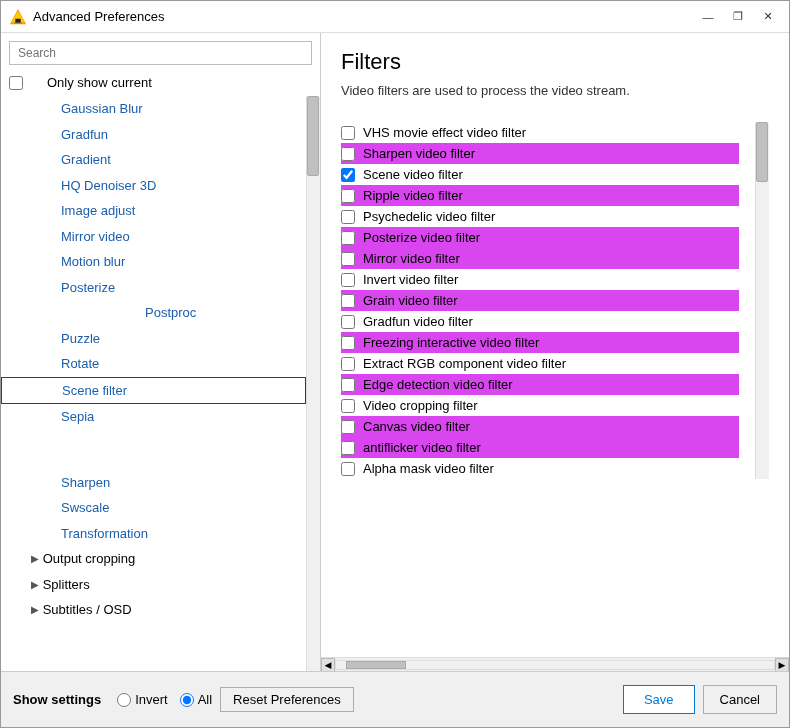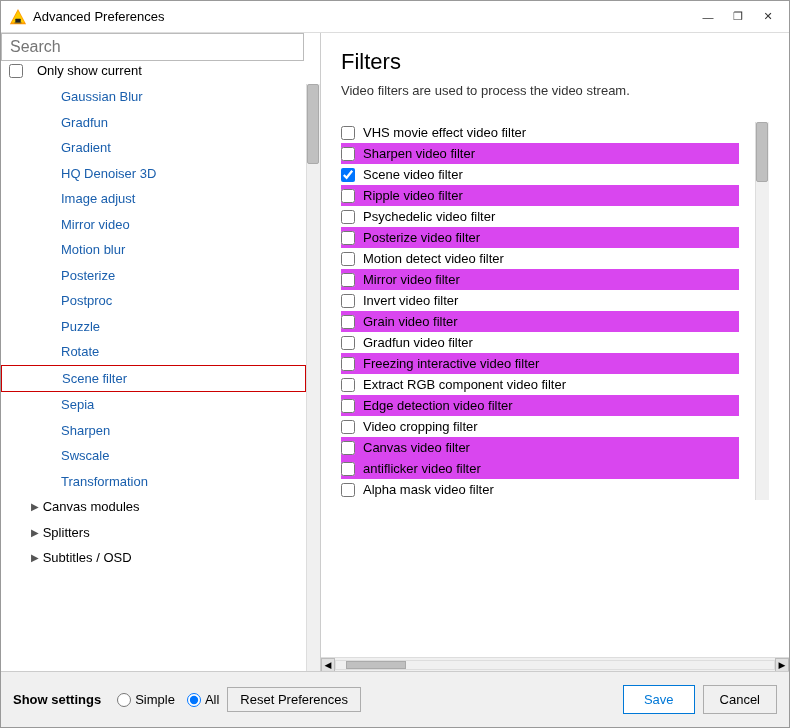--- a/index.html
+++ b/index.html
@@ -65,33 +65,34 @@
     
     .left-panel {
       width: 320px;
       flex-shrink: 0;
       background: #fff;
       border-right: 1px solid #ccc;
       display: flex;
       flex-direction: column;
     }
     .search-box {
+      margin: 8px;
       padding: 4px 8px;
       border: 1px solid #bbb;
       background: #fff;
-      font-size: 16px;
+      font-size: 12px;
       color: #999;
       outline: none;
       width: calc(100% - 16px);
     }
     .only-show-current {
       display: flex;
       align-items: flex-end;
       padding: 2px 8px 6px 8px;
-      gap: 14px;
+      gap: 24px;
       font-size: 13px;
     }
     .only-show-current input[type=checkbox] {
       width: 14px;
       height: 14px;
     }
     .tree-item {
       padding: 3px 8px 3px 60px;
       cursor: pointer;
       color: #1a5fad;
@@ -333,31 +334,31 @@
         <div class="tree-scroll-wrapper" id="tree-scroll">
           <div id="tree-list">
               <div class="tree-item" style="padding-left: 60px;">Gaussian Blur</div>
               <div class="tree-item" style="padding-left: 60px;">Gradfun</div>
               <div class="tree-item" style="padding-left: 60px;">Gradient</div>
               <div class="tree-item" style="padding-left: 60px;">HQ Denoiser 3D</div>
               <div class="tree-item" style="padding-left: 60px;">Image adjust</div>
               <div class="tree-item" style="padding-left: 60px;">Mirror video</div>
               <div class="tree-item" style="padding-left: 60px;">Motion blur</div>
               <div class="tree-item" style="padding-left: 60px;">Posterize</div>
-              <div class="tree-item" style="padding-left: 60px;">Postproc</div>
+              <div class="tree-item" style="padding-left: 96px; margin-left: 48px;">Postproc</div>
               <div class="tree-item" style="padding-left: 60px;">Puzzle</div>
               <div class="tree-item" style="padding-left: 60px;">Rotate</div>
               <div class="tree-item selected" style="padding-left: 60px;">Scene filter</div>
               <div class="tree-item" style="padding-left: 60px;">Sepia</div>
-              <div class="tree-item" style="">Sharpen</div>
+              <div class="tree-item" style=" margin-top: 40px;">Sharpen</div>
               <div class="tree-item" style="padding-left: 60px;">Swscale</div>
               <div class="tree-item" style="padding-left: 60px;">Transformation</div>
               <div class="tree-item group" style="padding-left: 30px;">
                 <span class="chevron">▶</span>
-                <span>Canvas modules</span>
+                <span>Output cropping</span>
               </div>
               <div class="tree-item group" style="padding-left: 30px;">
                 <span class="chevron">▶</span>
                 <span>Splitters</span>
               </div>
               <div class="tree-item group" style="padding-left: 30px;">
                 <span class="chevron">▶</span>
                 <span>Subtitles / OSD</span>
               </div>
             </div>
@@ -390,24 +391,20 @@
                 <input type="checkbox" style="">
                 <span class="filter-label">Ripple video filter</span>
               </div>
               <div class="filter-row odd-row">
                 <input type="checkbox" style="">
                 <span class="filter-label">Psychedelic video filter</span>
               </div>
               <div class="filter-row even-row">
                 <input type="checkbox" style="">
                 <span class="filter-label">Posterize video filter</span>
-              </div>
-              <div class="filter-row odd-row">
-                <input type="checkbox" style="">
-                <span class="filter-label">Motion detect video filter</span>
               </div>
               <div class="filter-row even-row">
                 <input type="checkbox" style="">
                 <span class="filter-label">Mirror video filter</span>
               </div>
               <div class="filter-row odd-row">
                 <input type="checkbox" style="">
                 <span class="filter-label">Invert video filter</span>
               </div>
               <div class="filter-row even-row">
@@ -461,21 +458,21 @@
         <div class="hscroll-btn">▶</div>
       </div>
     </div>
   </div>
 
   <div class="bottom-bar">
     <span class="show-settings-label">Show settings</span>
     <div class="radio-group">
       <label class="radio-option">
         <input type="radio" name="settings-mode" style="">
-        <span>Simple</span>
+        <span>Invert</span>
       </label>
       <label class="radio-option">
         <input type="radio" name="settings-mode" checked="" style="">
         <span>All</span>
       </label>
     </div>
     <button class="reset-btn">Reset Preferences</button>
     <div class="spacer"></div>
     <button class="save-btn">Save</button>
     <button class="cancel-btn">Cancel</button>

